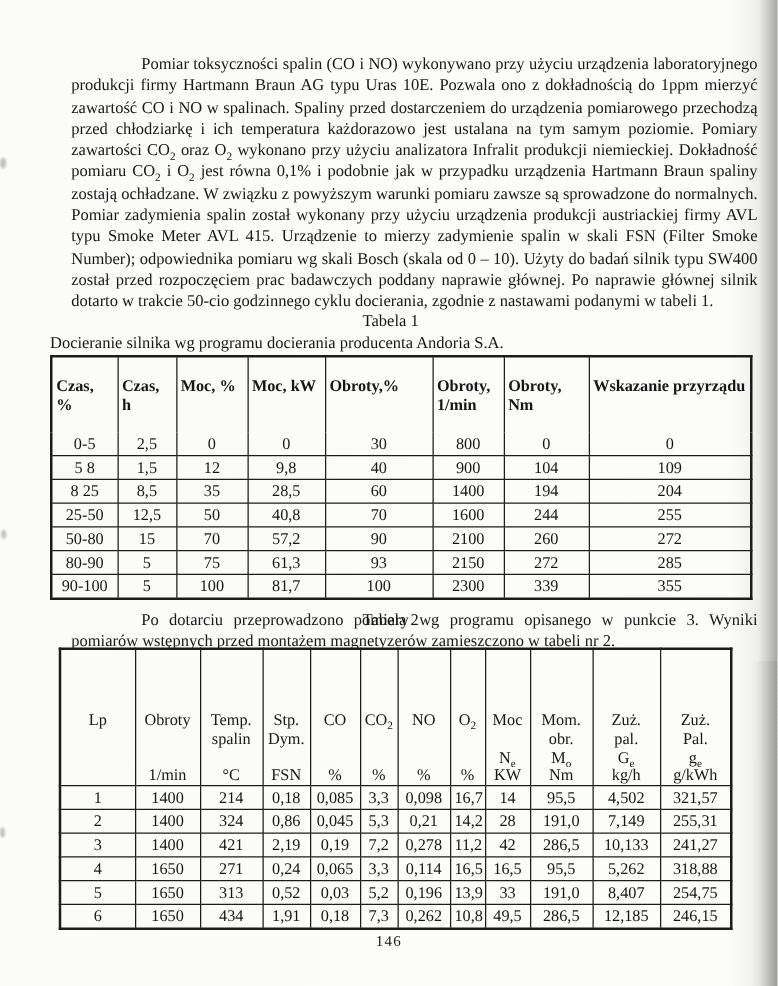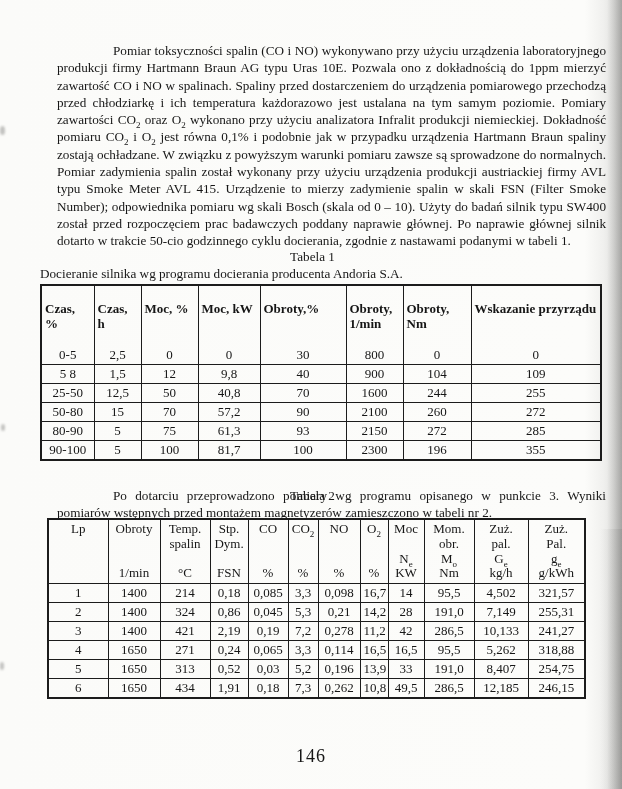--- a/index.html
+++ b/index.html
@@ -35,27 +35,27 @@
     text-align:left; vertical-align:top; height:44px;
     white-space:pre-line; line-height:15px; padding-top:15px;
     border-bottom:hidden;
     font-weight:bold;
   }
   #table1 tbody tr:first-child td { border-top:hidden; }
 
   
   #table2 { width:537px; }
   #table2 thead th { vertical-align:top; height:60px; padding:2px 1px 1px; }
-  .h2cell { display:flex; flex-direction:column; align-items:center; height:58px; }
+  .h2cell { display:flex; flex-direction:column; align-items:center; height:58px;margin-top:47px; }
   .h2name { white-space:pre-line; text-align:center; line-height:14.5px; }
   .h2fill { flex:1; }
   .h2sym  { line-height:13px; }
   .h2unit { line-height:15px; }
 
-  .page-number { font-size:18px; text-align:center; letter-spacing:1px; }
+  .page-number { font-size:12px; text-align:center; letter-spacing:1px; }
 
   .edge-right {
     position:absolute; top:0; right:0; width:15px; height:100%;
     background:linear-gradient(to right, rgba(110,110,108,0) 0%, rgba(110,110,108,0.18) 45%, rgba(92,92,90,0.42) 100%);
     pointer-events:none;
   }
   .edge-right-low {
     position:absolute; bottom:0; right:0; width:22px; height:260px;
     background:linear-gradient(to right, rgba(100,100,98,0) 0%, rgba(100,100,98,0.16) 100%);
     pointer-events:none;
@@ -115,20 +115,30 @@
           <td>5 8</td>
           <td>1,5</td>
           <td>12</td>
           <td>9,8</td>
           <td>40</td>
           <td>900</td>
           <td>104</td>
           <td>109</td>
         </tr>
         <tr>
+          <td>8 25</td>
+          <td>8,5</td>
+          <td>35</td>
+          <td>28,5</td>
+          <td>60</td>
+          <td>1400</td>
+          <td>194</td>
+          <td>204</td>
+        </tr>
+        <tr>
           <td>25-50</td>
           <td>12,5</td>
           <td>50</td>
           <td>40,8</td>
           <td>70</td>
           <td>1600</td>
           <td>244</td>
           <td>255</td>
         </tr>
         <tr>
@@ -151,21 +161,21 @@
           <td>272</td>
           <td>285</td>
         </tr>
         <tr>
           <td>90-100</td>
           <td>5</td>
           <td>100</td>
           <td>81,7</td>
           <td>100</td>
           <td>2300</td>
-          <td>196</td>
+          <td>339</td>
           <td>355</td>
         </tr>
       </tbody>
   </table>
 
   <p class="bodytext blk" style="top:471px; left:41px; width:549px;">Po dotarciu przeprowadzono pomiary wg programu opisanego w punkcie 3. Wyniki pomiarów wstępnych przed montażem magnetyzerów zamieszczono w tabeli nr 2.</p>
 
   <div class="tab-label blk" style="top:488px; left:40px; width:545px;">Tabela 2</div>
 
 

